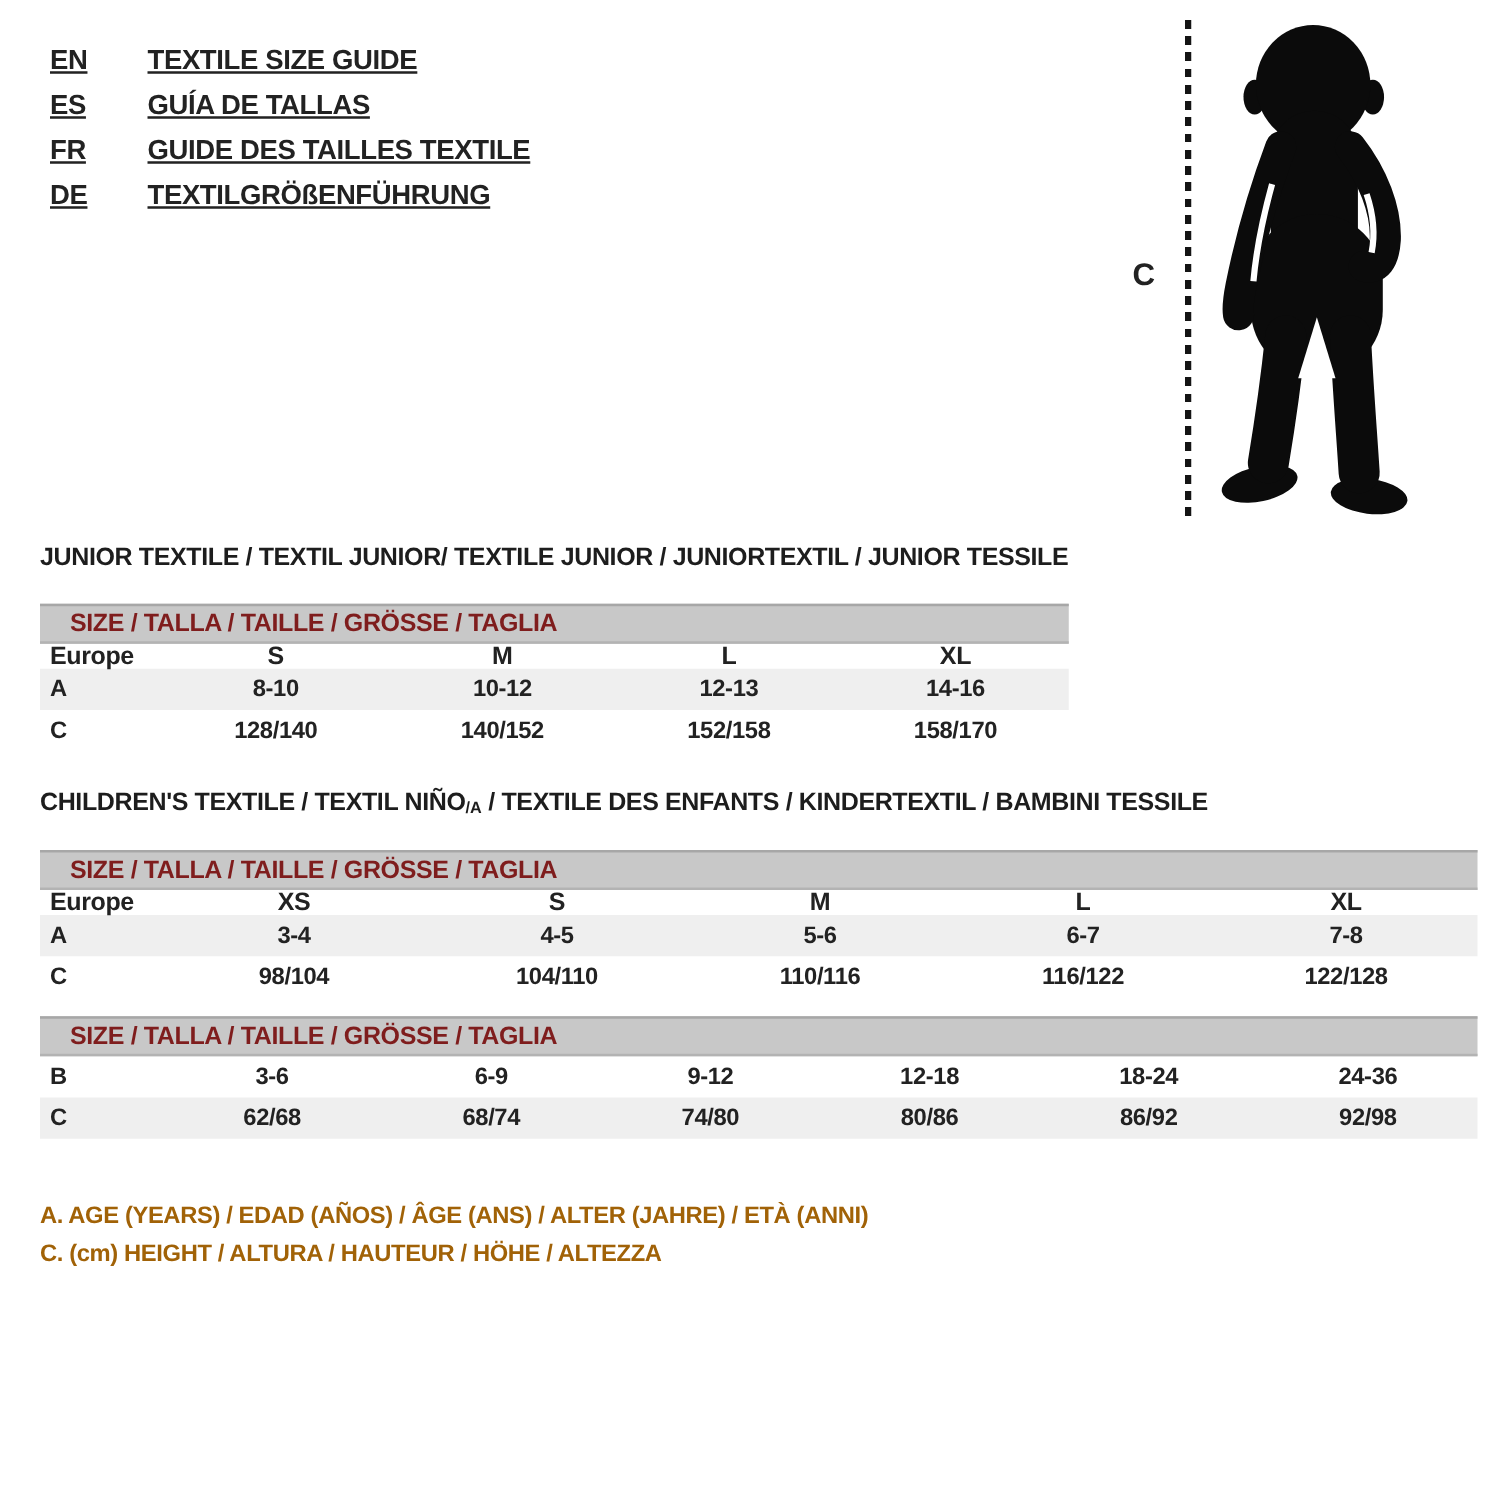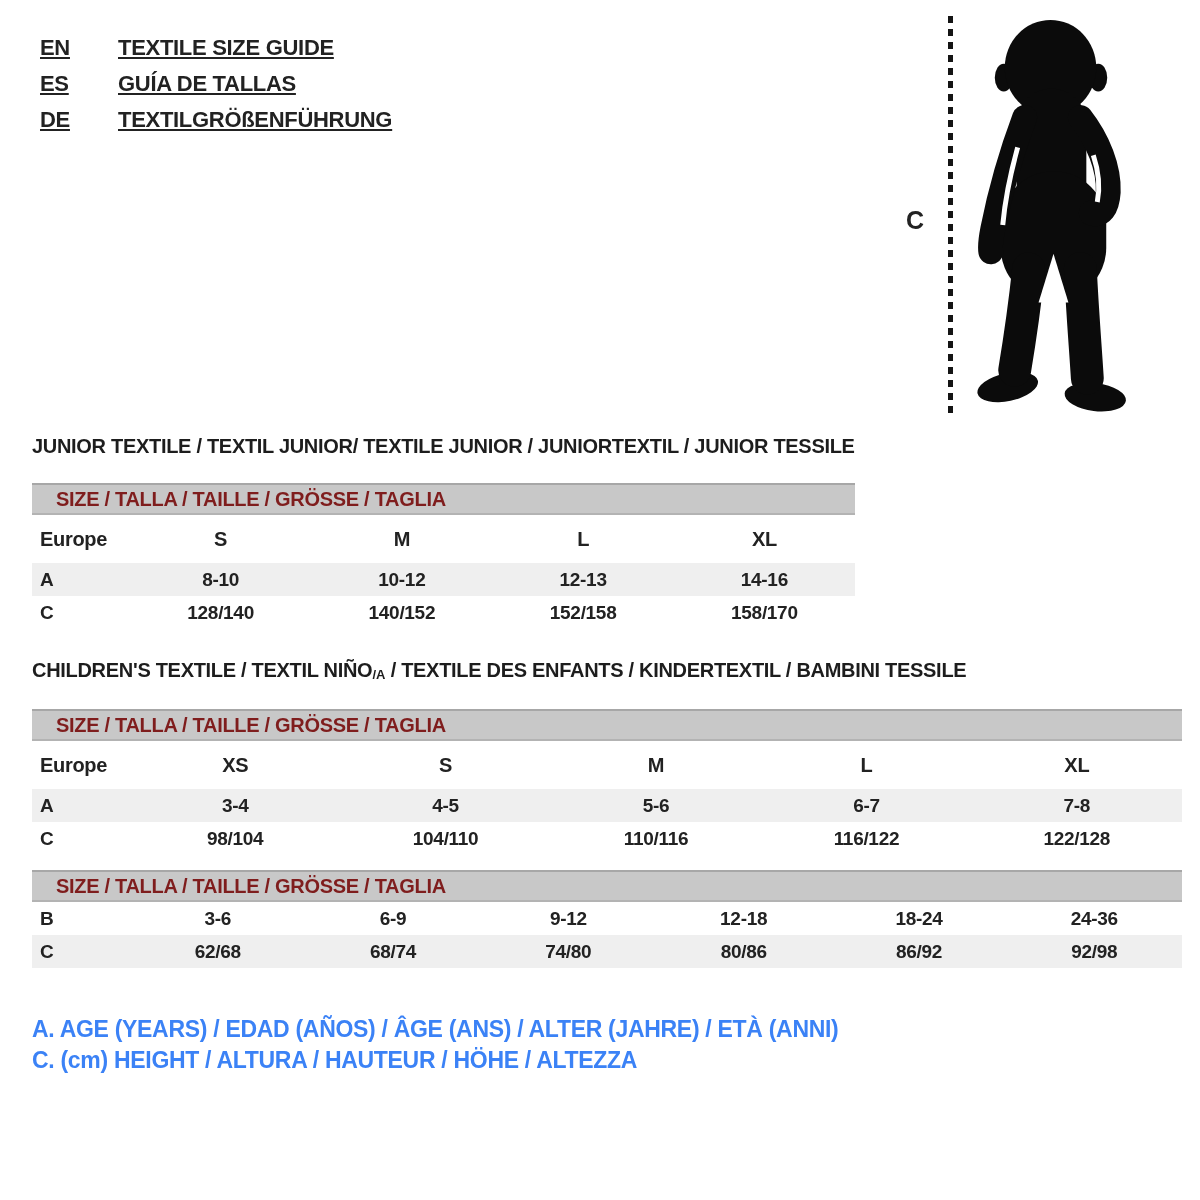--- a/index.html
+++ b/index.html
@@ -89,51 +89,55 @@
     border-top: 2px solid #a7a7a7;
     border-bottom: 2px solid #b3b3b3;
     padding-left: 24px;
     font-size: 20px;
     color: #7f1d1d;
   }
   .trow {
     display: flex;
     align-items: center;
   }
-  .trow.europe { height: 48px; font-size: 20px; }
+  .trow.europe { height: 20px; font-size: 20px; }
   .trow.vals   { height: 33px; font-size: 19px; }
   .trow.shaded { background: #efefef; }
   .rlabel {
     flex: 0 0 98px;
     box-sizing: border-box;
     padding-left: 8px;
   }
   .cell {
     flex: 1;
     text-align: center;
   }
 
   .legend {
     margin-top: 46px;
-    font-size: 23px;
+    font-size: 19px;
     line-height: 31px;
-    color: #3b82f6;
+    color: #a16207;
   }
 </style>
 </head>
 <body>
 
 <div class="langs">
   <div class="lang-row">
     <span class="lang-code">EN</span>
     <span class="lang-label">TEXTILE SIZE GUIDE</span>
   </div>
   <div class="lang-row">
     <span class="lang-code">ES</span>
     <span class="lang-label">GUÍA DE TALLAS</span>
+  </div>
+  <div class="lang-row">
+    <span class="lang-code">FR</span>
+    <span class="lang-label">GUIDE DES TAILLES TEXTILE</span>
   </div>
   <div class="lang-row">
     <span class="lang-code">DE</span>
     <span class="lang-label">TEXTILGRÖßENFÜHRUNG</span>
   </div>
 </div>
 
 <span class="height-label">C</span>
 <div class="height-line"></div>
 <svg class="baby-svg" width="185" height="408" viewBox="0 0 180 410" xmlns="http://www.w3.org/2000/svg">

